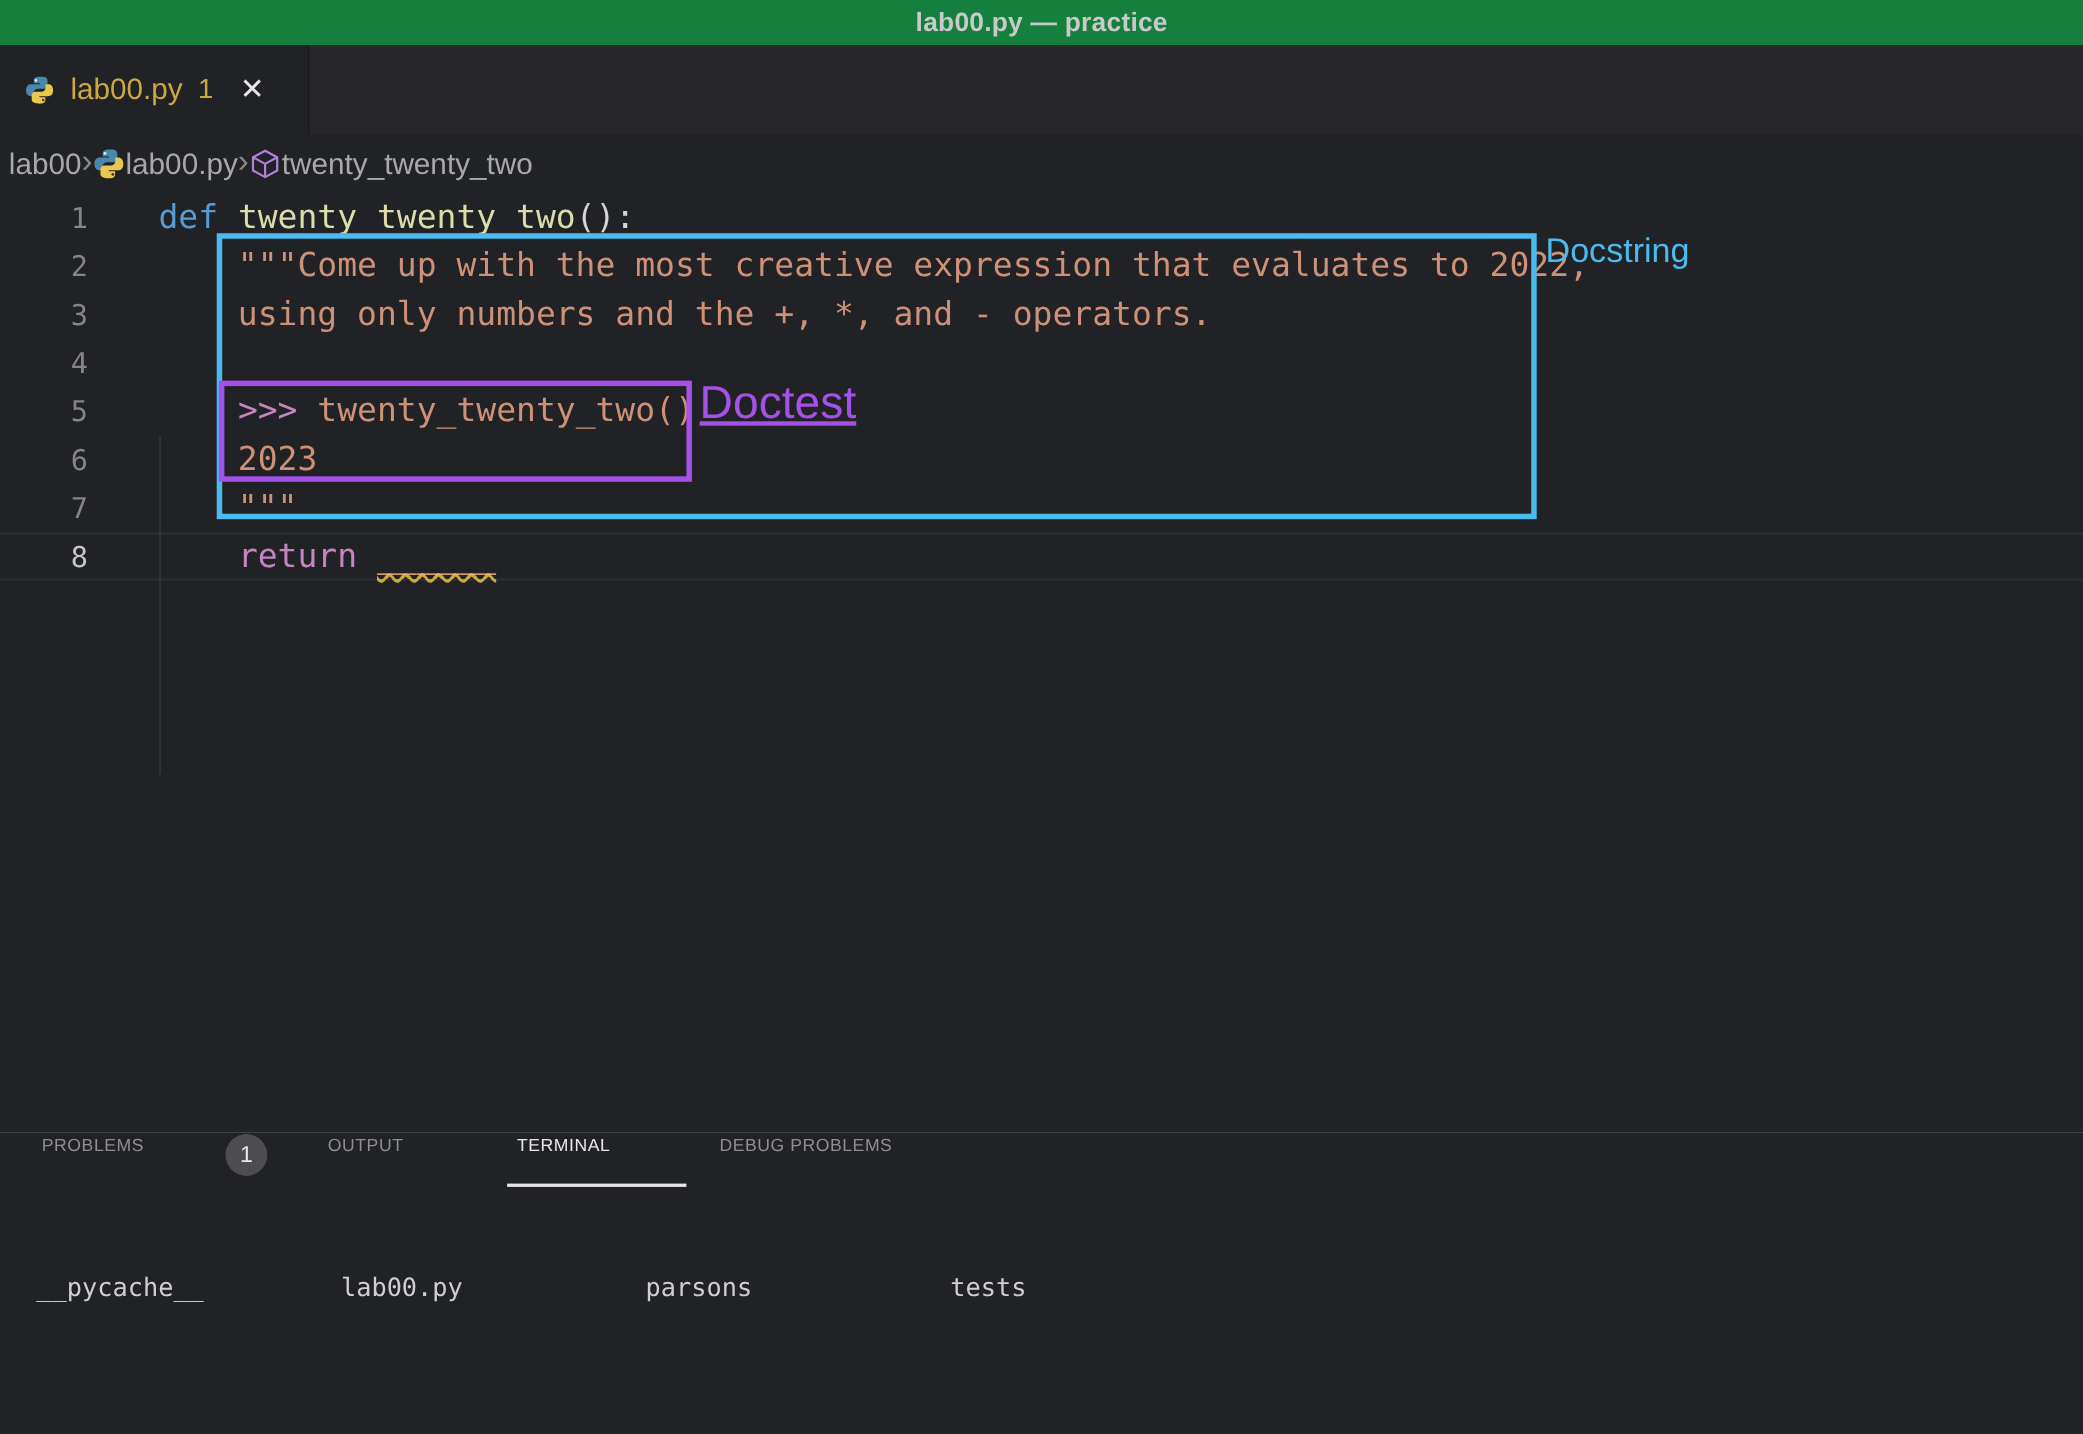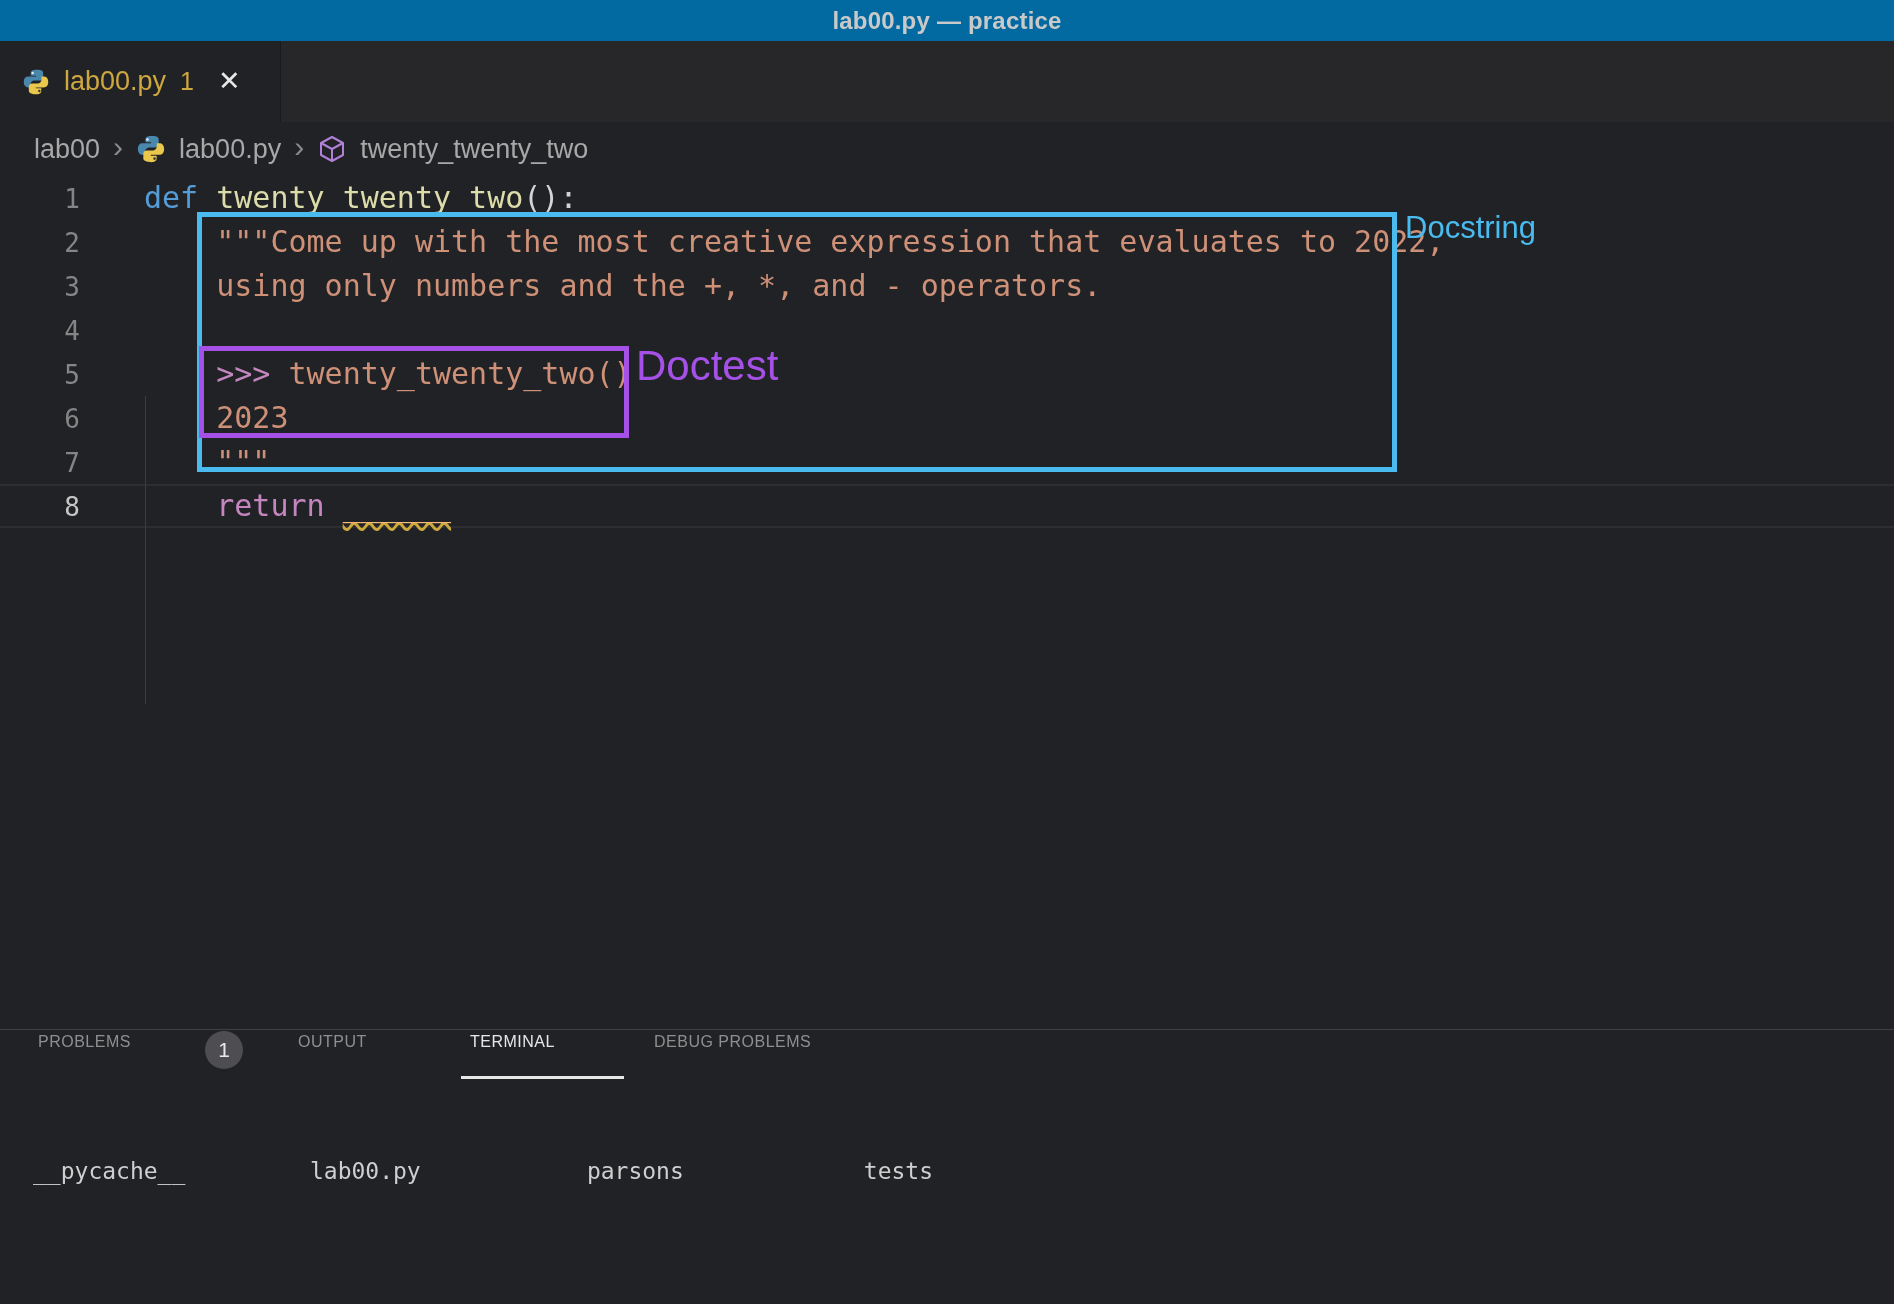--- a/index.html
+++ b/index.html
@@ -6,40 +6,40 @@
   html,body { background:#1a1a1c; }
   #stage {
     position:relative; width:1894px; height:1304px;
     background:#212226; overflow:hidden;
     font-family:"Liberation Sans", sans-serif;
     -webkit-font-smoothing:antialiased;
   }
   
   .titlebar {
     position:absolute; left:0; top:0; width:1894px; height:41px;
-    background:#0369a1; display:flex; align-items:center; justify-content:center;
+    background:#15803d; display:flex; align-items:center; justify-content:center;
   }
   .titlebar .wtitle { color:#c9c9c9; font-size:24px; font-weight:600; letter-spacing:.2px; }
   
   .tabstrip {
     position:absolute; left:0; top:41px; width:1894px; height:81px;
     background:#27272a;
   }
   .tab-active {
     position:absolute; left:0; top:0; width:281px; height:81px;
     background:#212226; border-right:1px solid #1a1a1c;
     display:flex; align-items:center; gap:14px; padding-left:22px; cursor:pointer;
   }
   .tab-label { color:#cea73f; font-size:27px; }
   .tab-badge { color:#cea73f; font-size:25px; }
   .tab-close { color:#e8e8e8; font-size:27px; margin-left:10px; cursor:pointer; line-height:1; }
   
   .breadcrumb {
     position:absolute; left:0; top:122px; width:1894px; height:54px;
-    display:flex; align-items:center; gap:13px; padding-left:34px;
+    display:flex; align-items:center; gap:0; padding-left:8px;
     color:#a8a8a8; font-size:27px;
   }
   .crumb { cursor:pointer; }
   .chev { color:#8a8a8a; font-size:30px; line-height:1; transform:translateY(-2px); }
   
   .editor { position:absolute; left:0; top:176px; width:1894px; height:853px; }
   .row {
     position:relative; width:1894px; height:44px;
     font-family:"DejaVu Sans Mono", monospace; font-size:30px; line-height:44px;
     white-space:pre;
@@ -71,21 +71,21 @@
   .label-docstring {
     position:absolute; left:1405px; top:210px;
     color:var(--cyan); font-size:31px; font-weight:400;
   }
   .box-purple {
     position:absolute; left:199px; top:346px; width:430px; height:92px;
     border:5px solid var(--purple); pointer-events:none;
   }
   .label-doctest {
     position:absolute; left:636px; top:342px;
-    color:var(--purple); font-size:42px; font-weight:400;
+    color:var(--purple); font-size:42px; font-weight:400;text-decoration:underline;
   }
   
   .panel-divider { position:absolute; left:0; top:1029px; width:1894px; height:1px; background:#3f4043; }
   .panel-tab { position:absolute; top:1033px; font-size:16px; letter-spacing:.5px; color:#8f8f8f; cursor:pointer; }
   .panel-tab.active { color:#e7e7e7; }
   .ptab-problems { left:38px; }
   .ptab-output { left:298px; }
   .ptab-terminal { left:470px; }
   .ptab-debug { left:654px; }
   .problems-badge {

